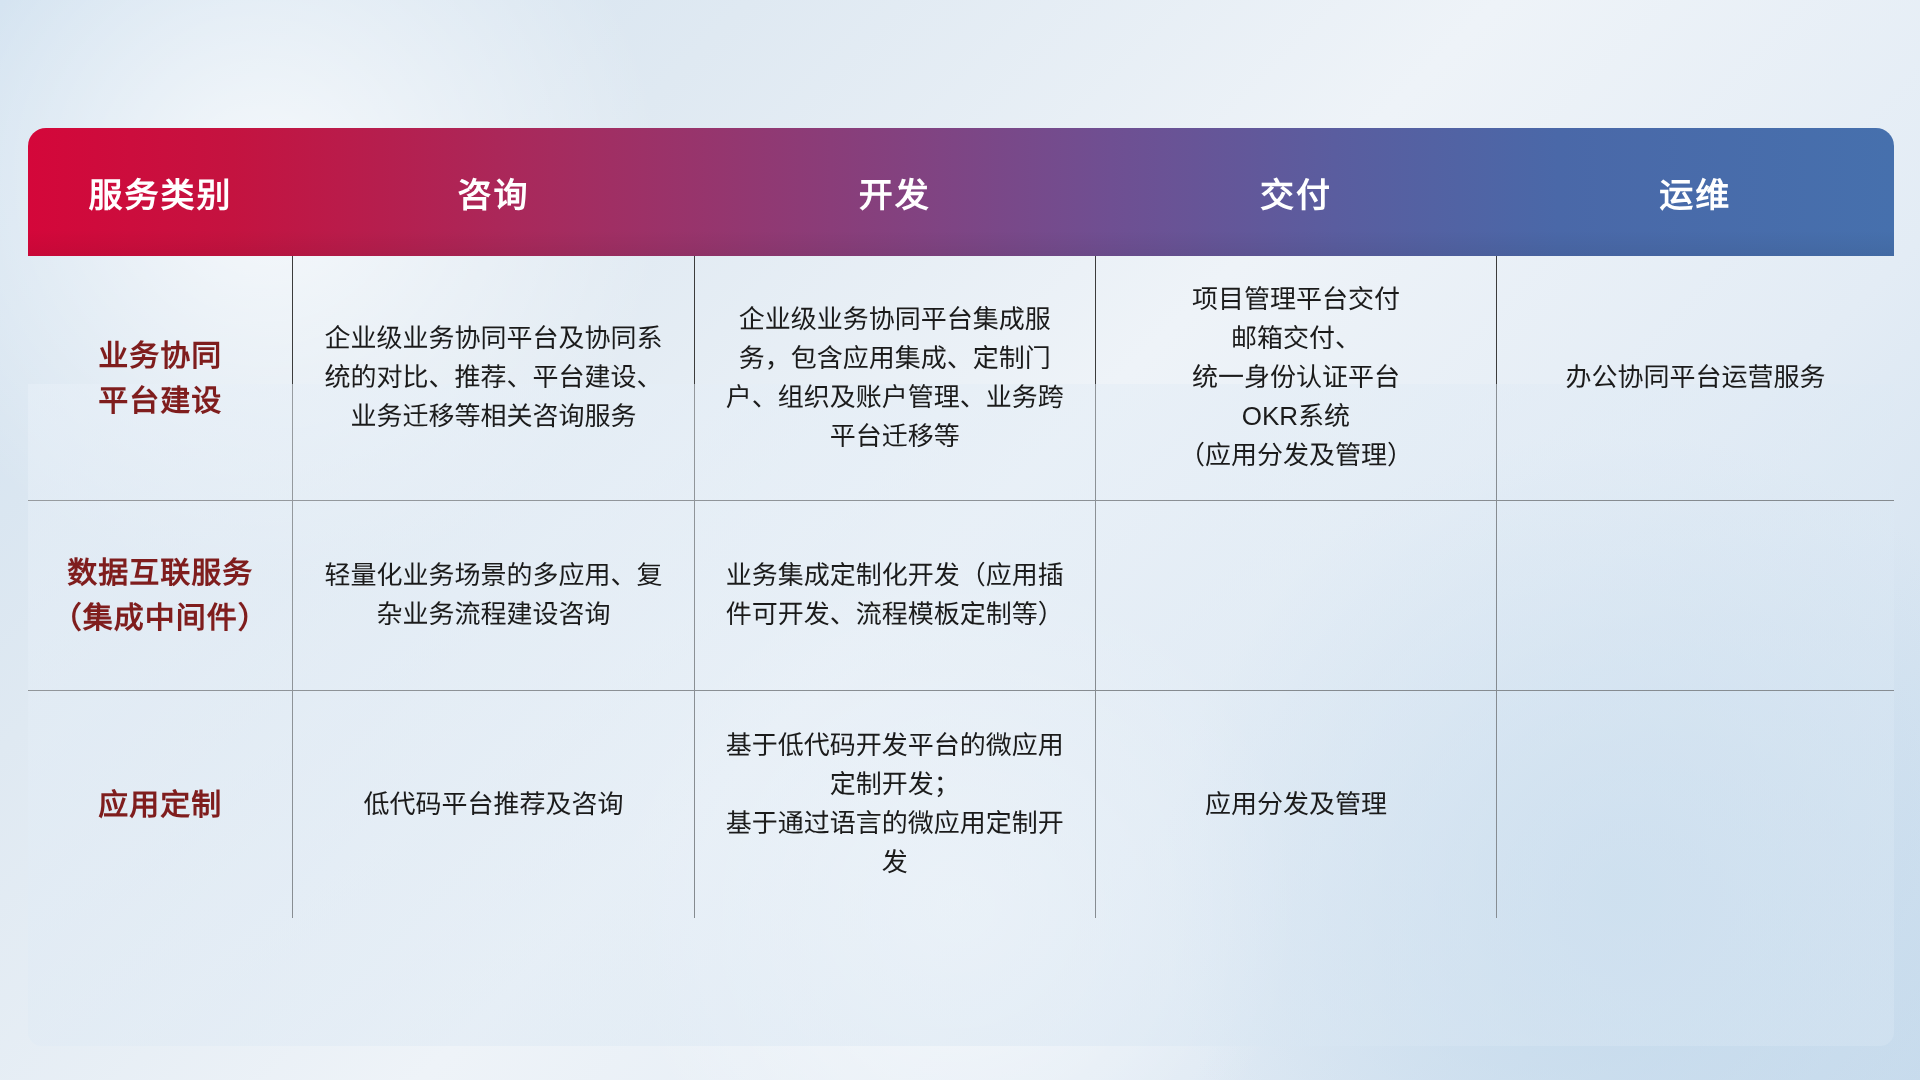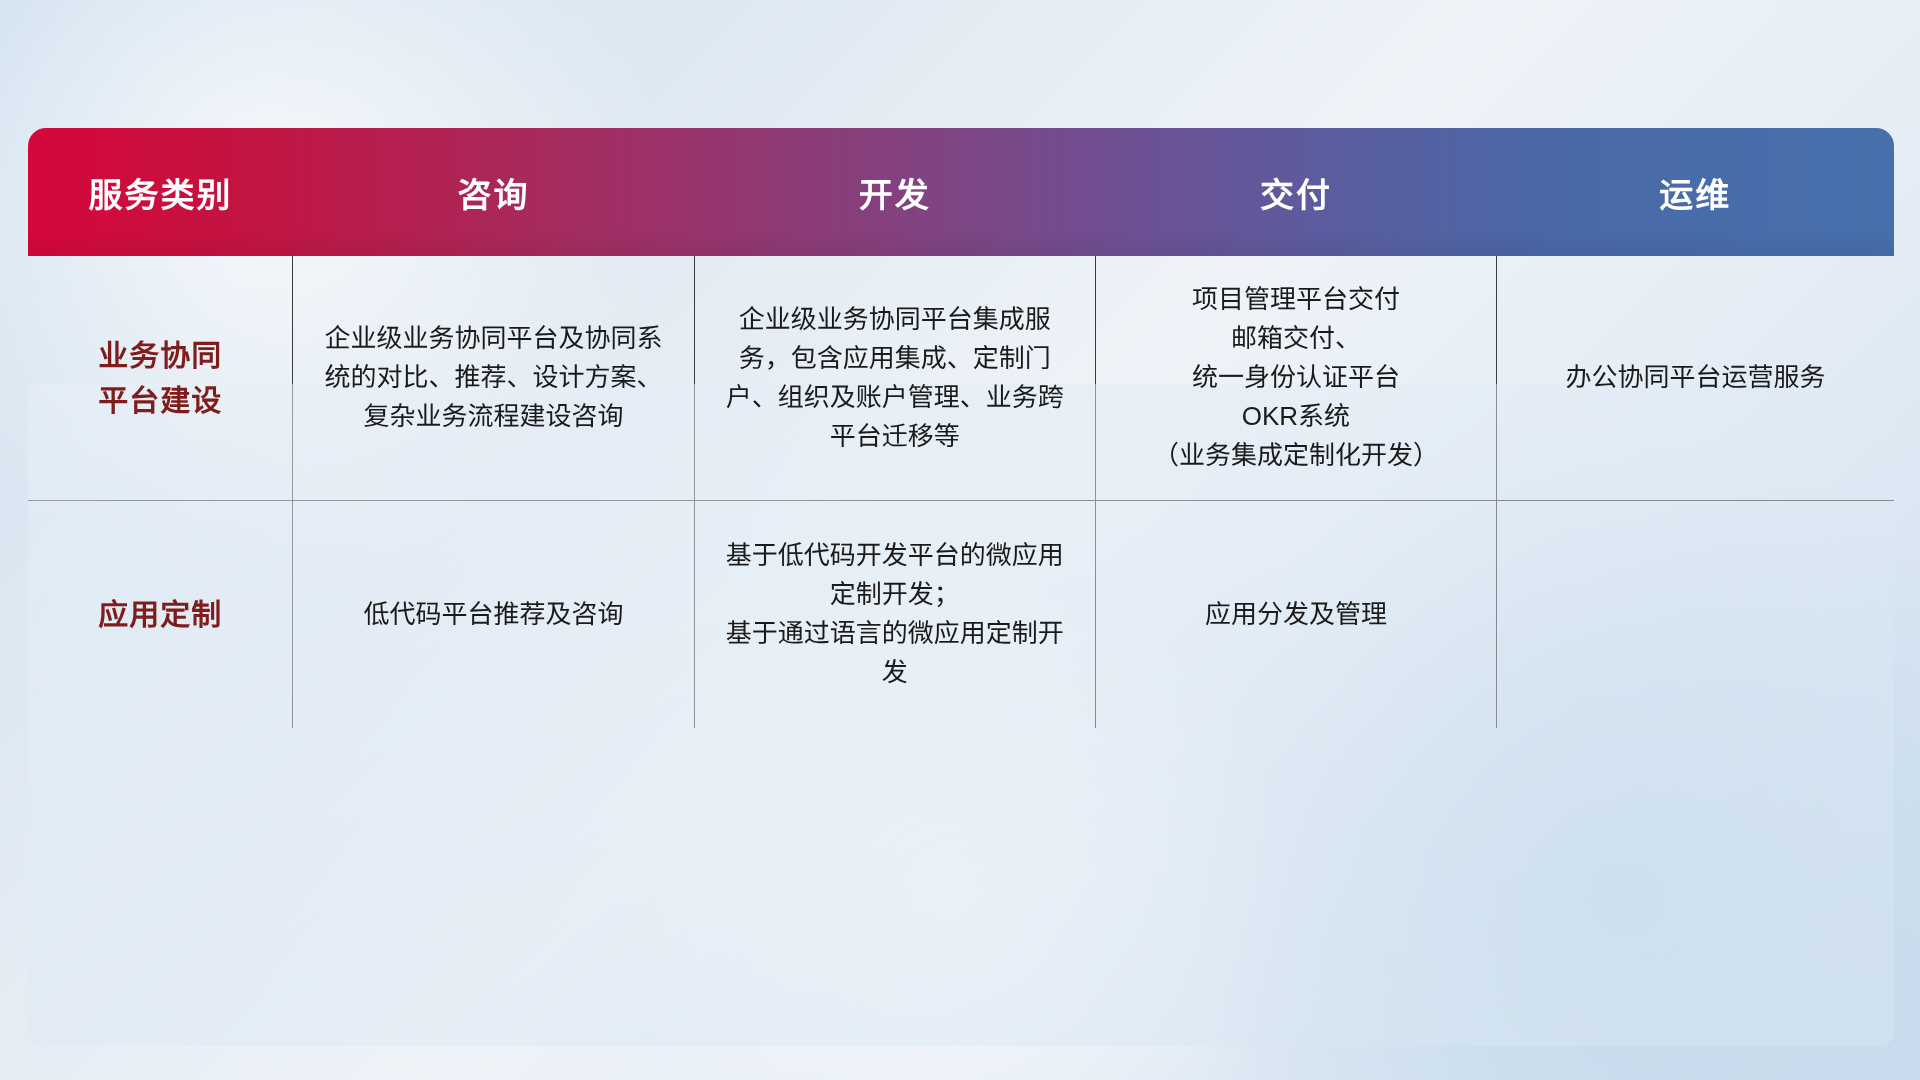--- a/index.html
+++ b/index.html
@@ -158,32 +158,42 @@
         <th>运维</th>
       </tr>
     </thead>
     <tbody>
 
       <tr class="row-1">
         <td class="cat">
           <span class="cell-text">业务协同</span>
           <span class="cell-text">平台建设</span>
         </td>
-        <td>企业级业务协同平台及协同系统的对比、推荐、设计方案、复杂业务流程建设咨询</td>
+        <td>企业级业务协同平台及协同系统的对比、推荐、平台建设、业务迁移等相关咨询服务</td>
         <td>企业级业务协同平台集成服务，包含应用集成、定制门户、组织及账户管理、业务跨平台迁移等</td>
         <td>
           <span class="cell-text">项目管理平台交付</span>
           <span class="cell-text">邮箱交付、</span>
           <span class="cell-text">统一身份认证平台</span>
           <span class="cell-text">OKR系统</span>
-          <span class="cell-text">（业务集成定制化开发）</span>
+          <span class="cell-text">（应用分发及管理）</span>
         </td>
         <td>办公协同平台运营服务</td>
       </tr>
 
+      <tr class="row-2">
+        <td class="cat">
+          <span class="cell-text">数据互联服务</span>
+          <span class="cell-text">（集成中间件）</span>
+        </td>
+        <td>轻量化业务场景的多应用、复杂业务流程建设咨询</td>
+        <td>业务集成定制化开发（应用插件可开发、流程模板定制等）</td>
+        <td></td>
+        <td></td>
+      </tr>
 
       <tr class="row-3">
         <td class="cat">
           <span class="cell-text">应用定制</span>
         </td>
         <td>低代码平台推荐及咨询</td>
         <td>
           <span class="cell-text">基于低代码开发平台的微应用定制开发；</span>
           <span class="cell-text">基于通过语言的微应用定制开发</span>
         </td>

